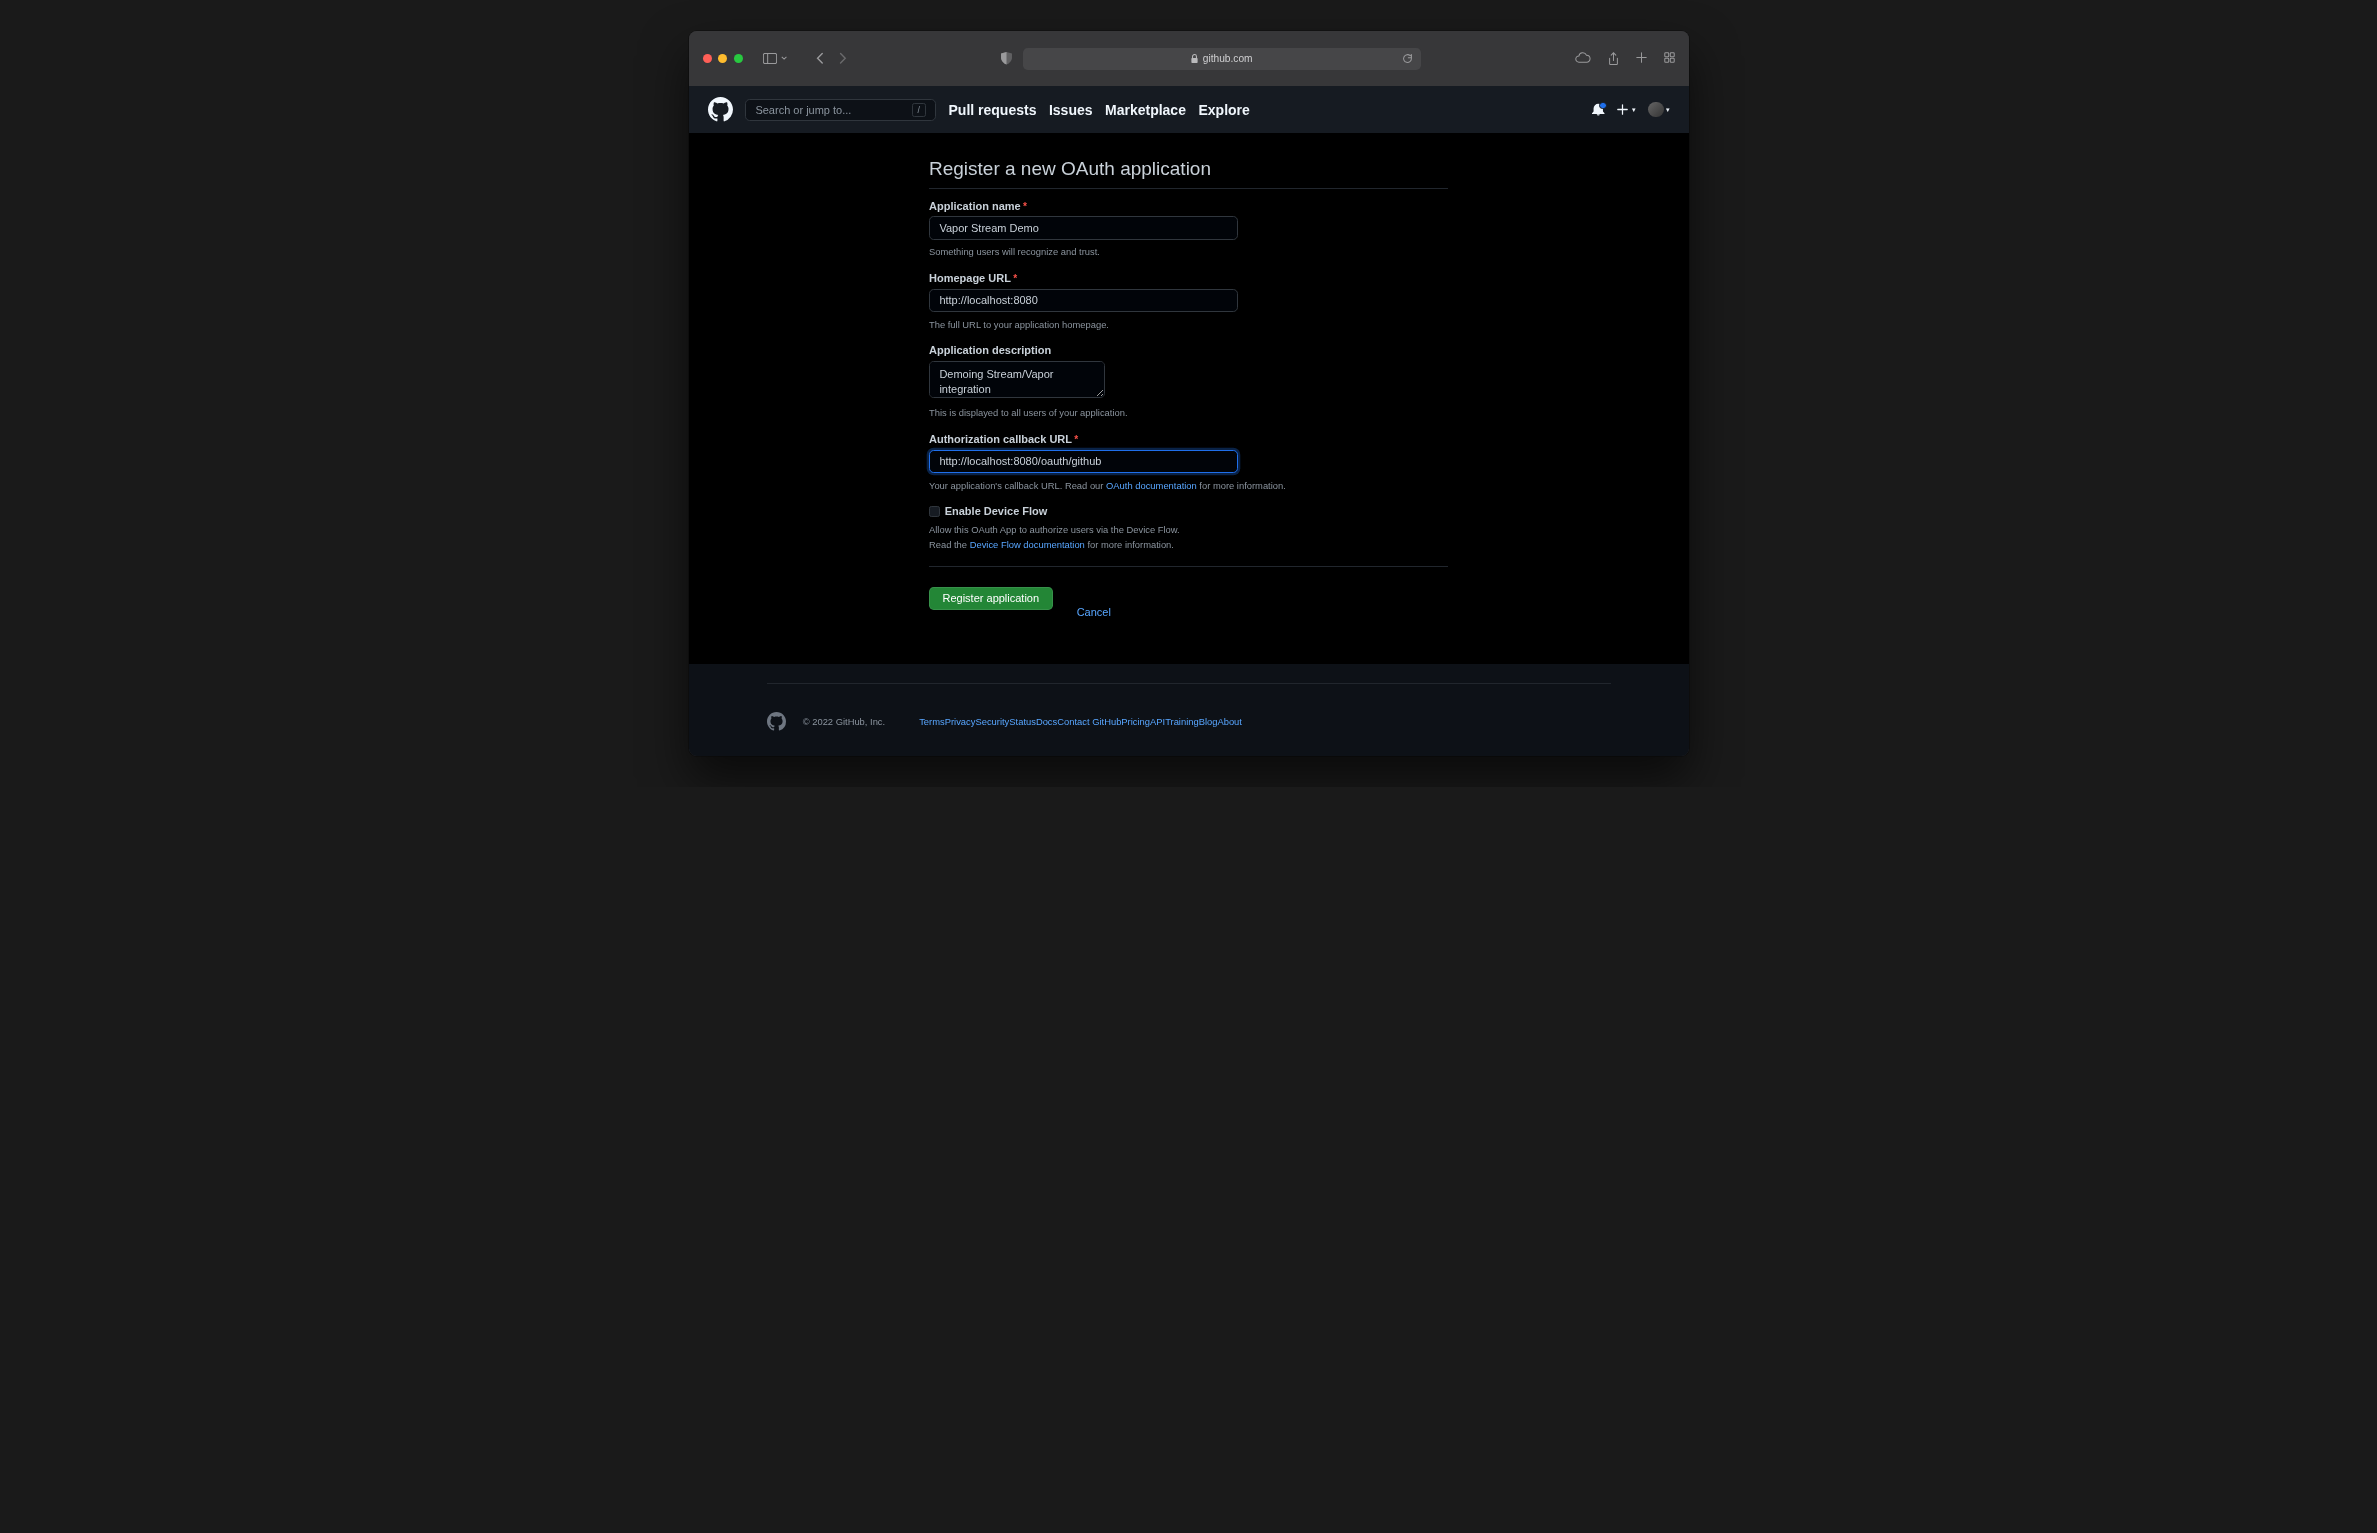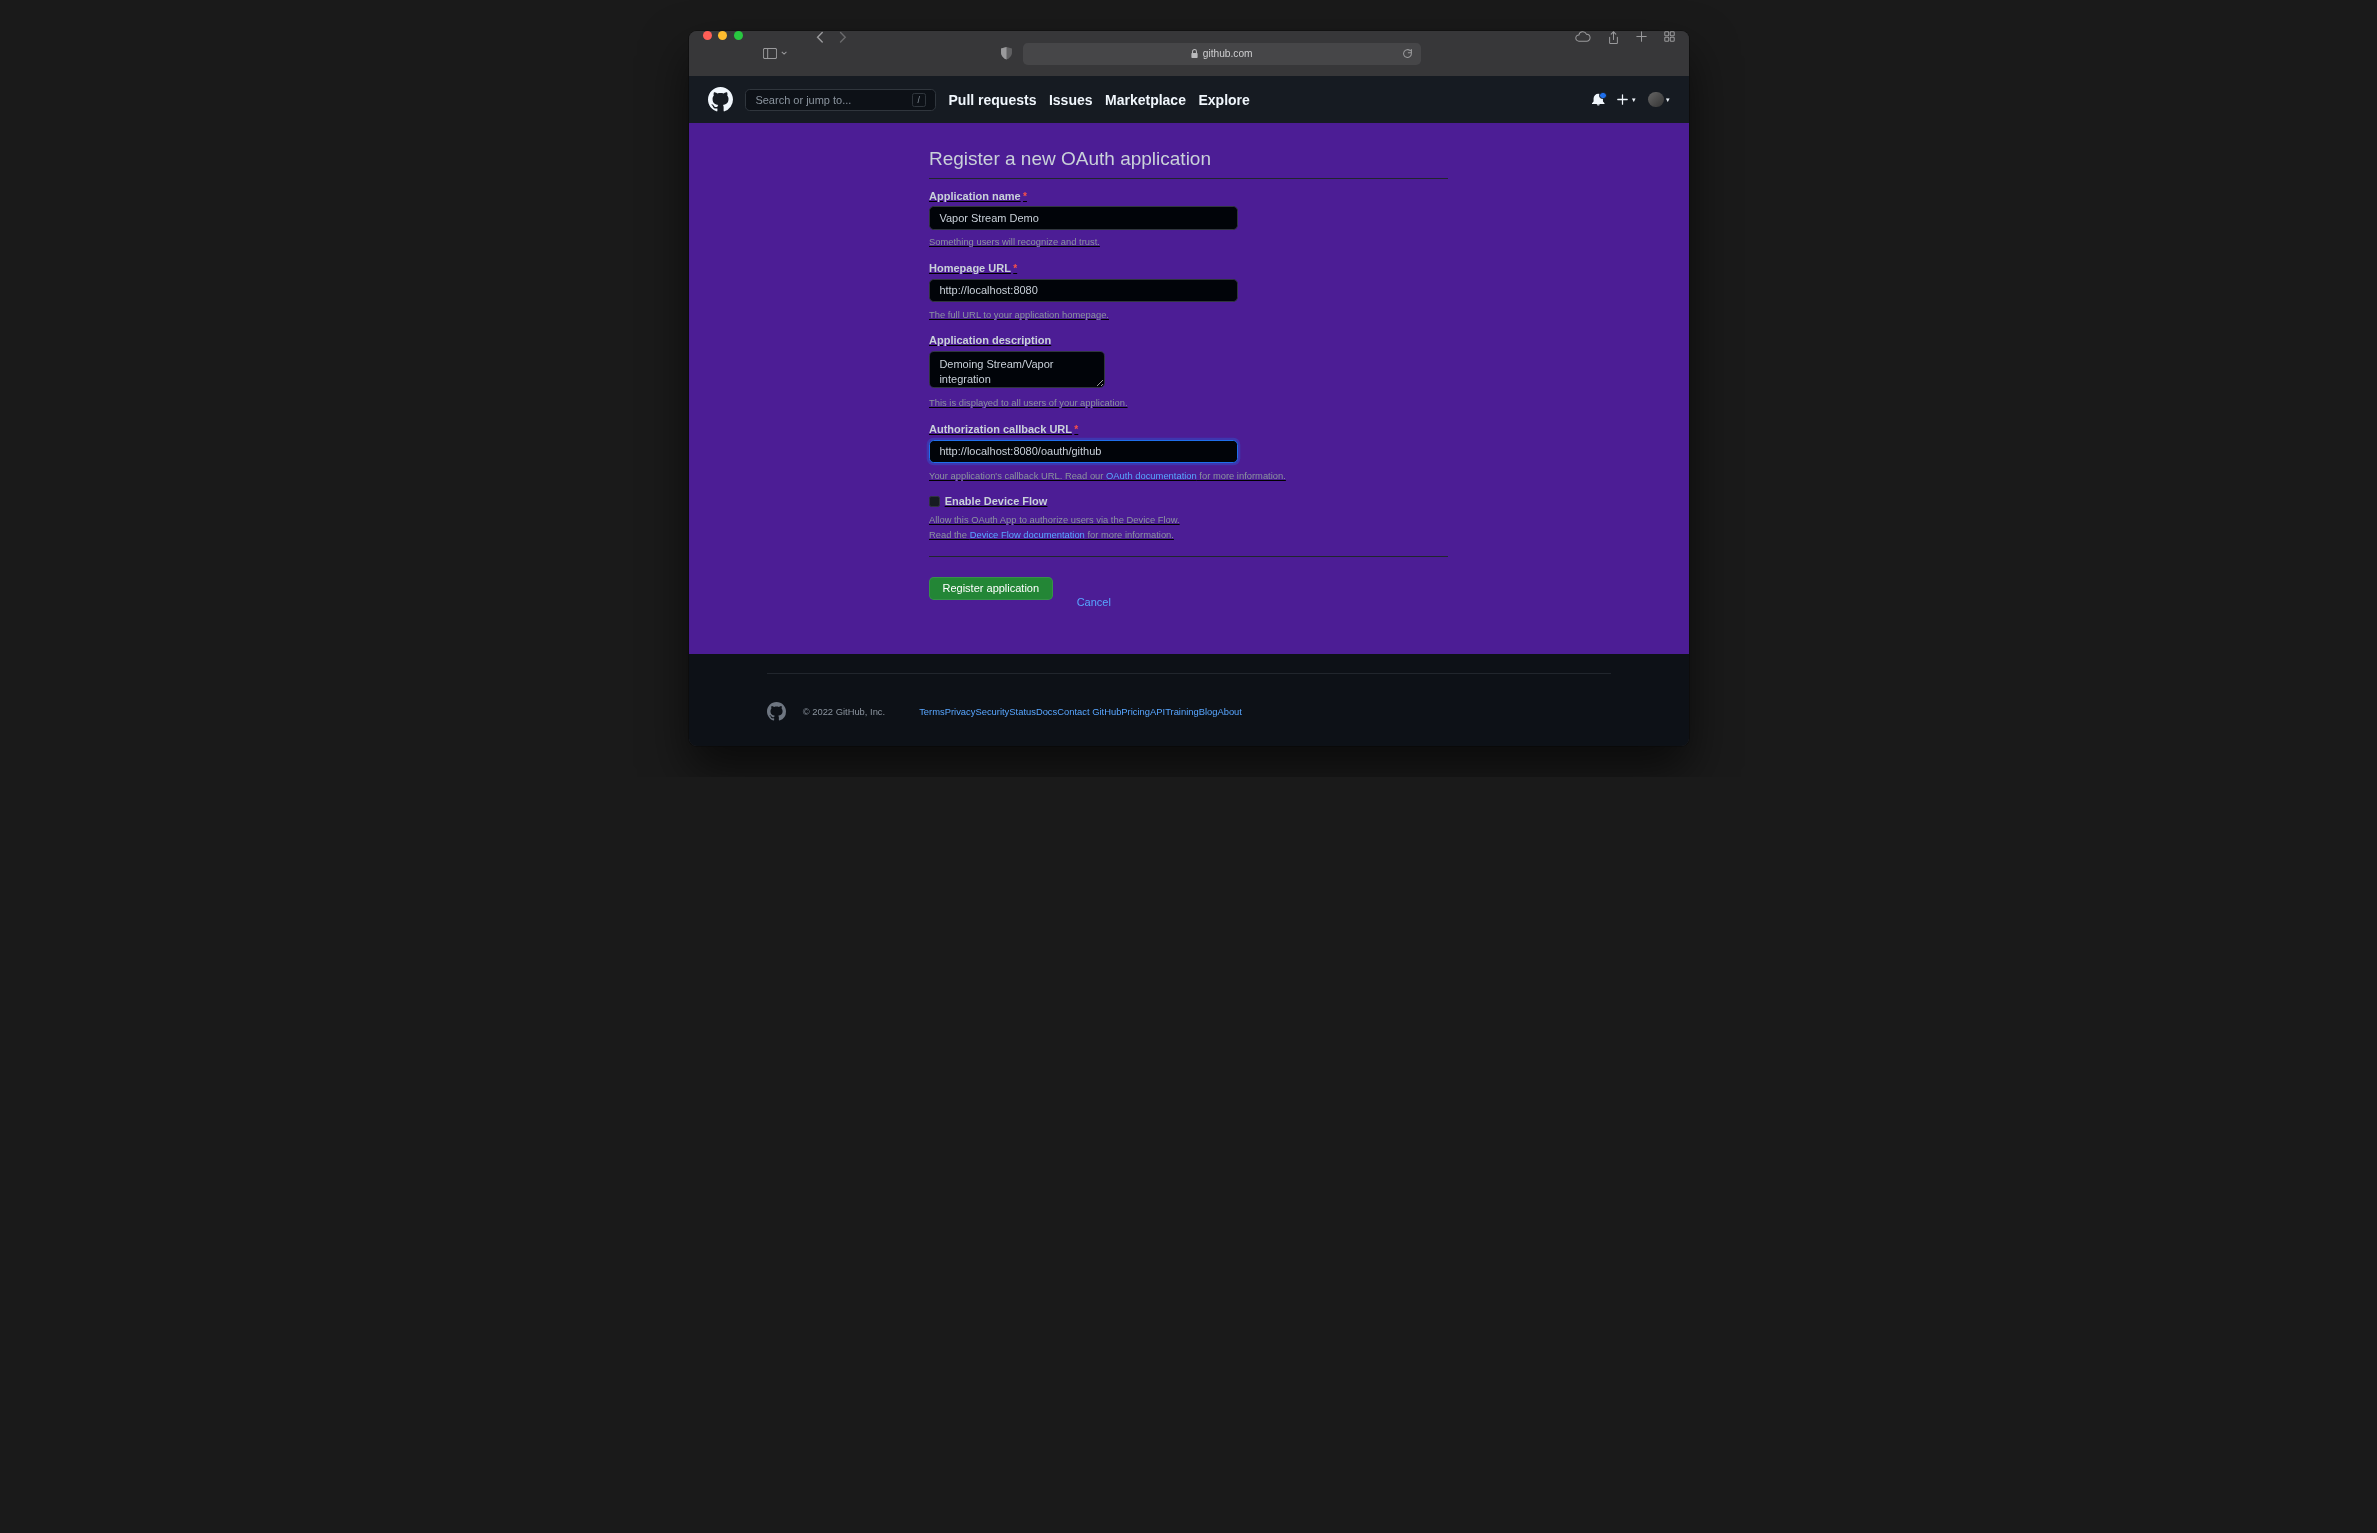--- a/index.html
+++ b/index.html
@@ -13,22 +13,23 @@
     .window {
       width: 1000px;
       background: #2c2c2e;
       border-radius: 7.8px;
       overflow: hidden;
       box-shadow: 0 23.4px 47px rgba(0,0,0,0.6), 0 0 0 0.8px rgba(0,0,0,0.3);
     }
     
     .browser-chrome {
       background: #373739;
-      height: 45px;
+      height: 55px;
       display: flex;
+      align-items: center;
       padding: 0 14px;
       gap: 12.5px;
     }
     .traffic-lights { display: flex; gap: 6.2px; }
     .traffic-light { width: 9.4px; height: 9.4px; border-radius: 50%; }
     .tl-red { background: #ff5f57; }
     .tl-yellow { background: #febc2e; }
     .tl-green { background: #28c840; }
     .sidebar-toggle { display: flex; align-items: center; gap: 3.9px; color: #9a9a9c; margin-left: 7.8px; }
     .nav-arrows { display: flex; gap: 15.6px; color: #7b7b7d; margin-left: 15.6px; }
@@ -66,21 +67,21 @@
     }
     .gh-nav { display: flex; gap: 12.5px; margin-left: 12.5px; }
     .gh-nav a { color: #f0f6fc; text-decoration: none; font-size: 14px; font-weight: 600; }
     .gh-header-right { margin-left: auto; display: flex; align-items: center; gap: 12.5px; }
     .bell-wrap { position: relative; color: #f0f6fc; }
     .dot { position: absolute; top: -1.6px; right: -2.3px; width: 7.8px; height: 7.8px; background: #1f6feb; border: 1.6px solid #161b22; border-radius: 50%; }
     .plus-caret { color: #f0f6fc; font-size: 11px; display: flex; align-items: center; gap: 1.6px; }
     .avatar { width: 15.6px; height: 15.6px; border-radius: 50%; background: linear-gradient(135deg,#666,#333); display: flex; align-items: center; }
     .caret { font-size: 7px; color: #f0f6fc; margin-left: 2.3px; }
     
-    .content { background: #4c1d95; min-height: 531px; padding: 25px 0 19px; }
+    .content { background: #000000; min-height: 531px; padding: 25px 0 19px; }
     .container { width: 519px; margin: 0 auto; }
     .page-title { font-size: 19px; font-weight: 400; color: #c9d1d9; }
     hr.rule { border: none; border-top: 0.8px solid #21262d; margin: 7.8px 0 11px; }
     .field { margin-bottom: 12.5px; text-decoration: underline; }
     .field-label { color: #c9d1d9; font-size: 11px; font-weight: 600; display: block; margin-bottom: 4.7px; }
     .req-star { color: #f85149; margin-left: 2.3px; font-size: 10.2px; }
     .text-input {
       background: #010409; border: 0.8px solid #30363d;
       border-radius: 4.7px; color: #c9d1d9; font-size: 11px;
       padding: 4.7px 9.4px; width: 309px; height: 23.4px;

